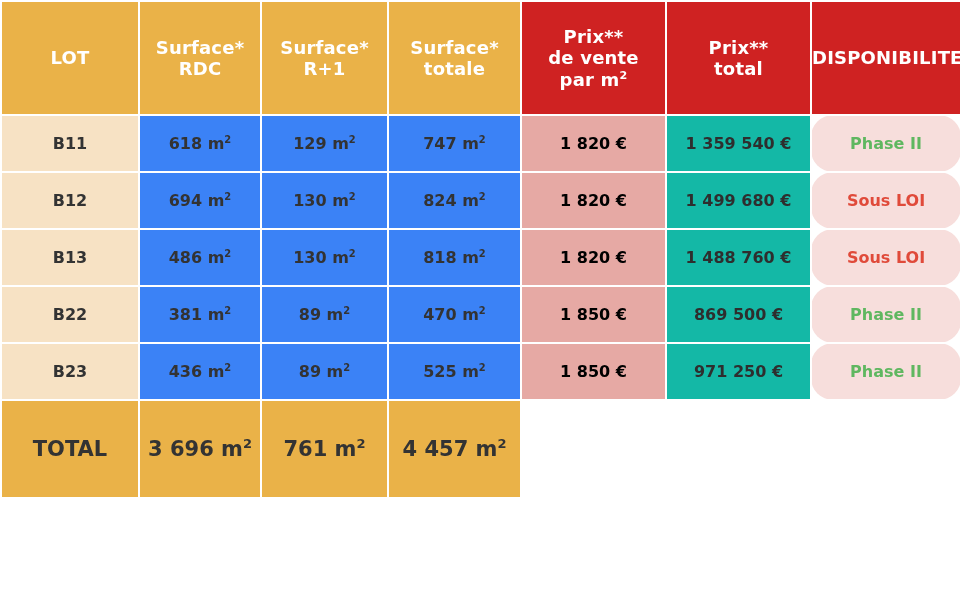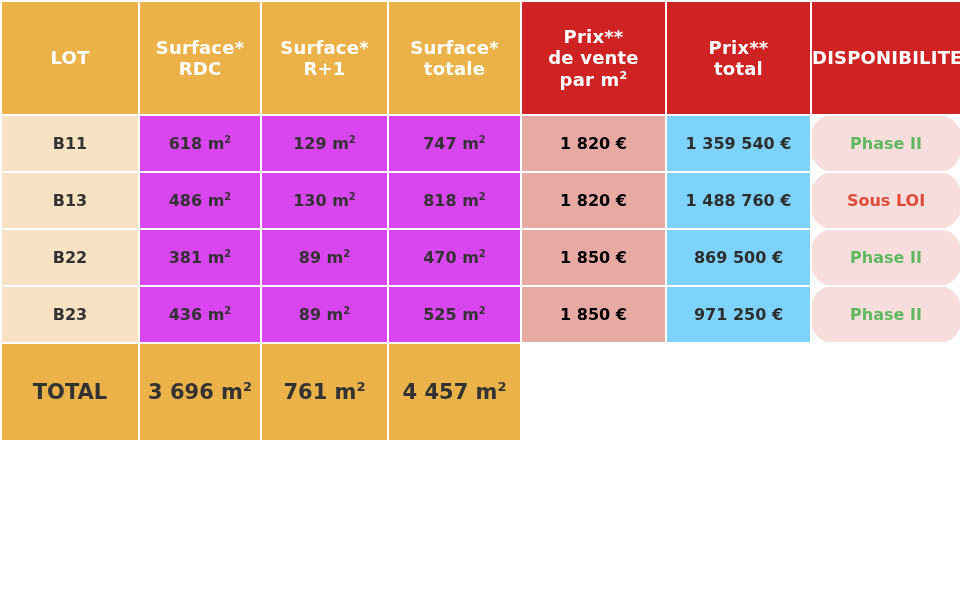--- a/index.html
+++ b/index.html
@@ -48,29 +48,29 @@
   tbody tr.data-row td {
     height: 55px;
     font-size: 16px;
   }
   td.cell-lot {
     background: #f7e2c4;
     color: #333333;
     font-size: 21px;
   }
   td.cell-surface {
-    background: #d946ef;
+    background: #3b82f6;
     color: #333333;
   }
   td.cell-price {
     background: #e6a9a4;
     color: #000000;
   }
   td.cell-price-total {
-    background: #7dd3fc;
+    background: #14b8a6;
     color: #2e2e2e;
   }
   td.cell-dispo {
     background: #f7dedc;
     font-size: 18px;
     border-radius: 22px;
   }
   .status-phase2 { color: #5fb760; }
   .status-phase2-light { color: #a9d9a7; }
   .status-sousloi { color: #e04a3a; }
@@ -147,20 +147,29 @@
     <tr class="data-row">
       <td class="cell-lot">B11</td>
       <td class="cell-surface"><span class="sp">618 m</span><sup>2</sup></td>
       <td class="cell-surface"><span class="sp">129 m</span><sup>2</sup></td>
       <td class="cell-surface"><span class="sp">747 m</span><sup>2</sup></td>
       <td class="cell-price">1 820 €</td>
       <td class="cell-price-total">1 359 540 €</td>
       <td class="cell-dispo"><span class="status-phase2">Phase II</span></td>
     </tr>
 
+    <tr class="data-row">
+      <td class="cell-lot">B12</td>
+      <td class="cell-surface"><span class="sp">694 m</span><sup>2</sup></td>
+      <td class="cell-surface"><span class="sp">130 m</span><sup>2</sup></td>
+      <td class="cell-surface"><span class="sp">824 m</span><sup>2</sup></td>
+      <td class="cell-price">1 820 €</td>
+      <td class="cell-price-total">1 499 680 €</td>
+      <td class="cell-dispo"><span class="status-sousloi">Sous LOI</span></td>
+    </tr>
 
     <tr class="data-row">
       <td class="cell-lot">B13</td>
       <td class="cell-surface"><span class="sp">486 m</span><sup>2</sup></td>
       <td class="cell-surface"><span class="sp">130 m</span><sup>2</sup></td>
       <td class="cell-surface"><span class="sp">818 m</span><sup>2</sup></td>
       <td class="cell-price">1 820 €</td>
       <td class="cell-price-total">1 488 760 €</td>
       <td class="cell-dispo"><span class="status-sousloi">Sous LOI</span></td>
     </tr>

